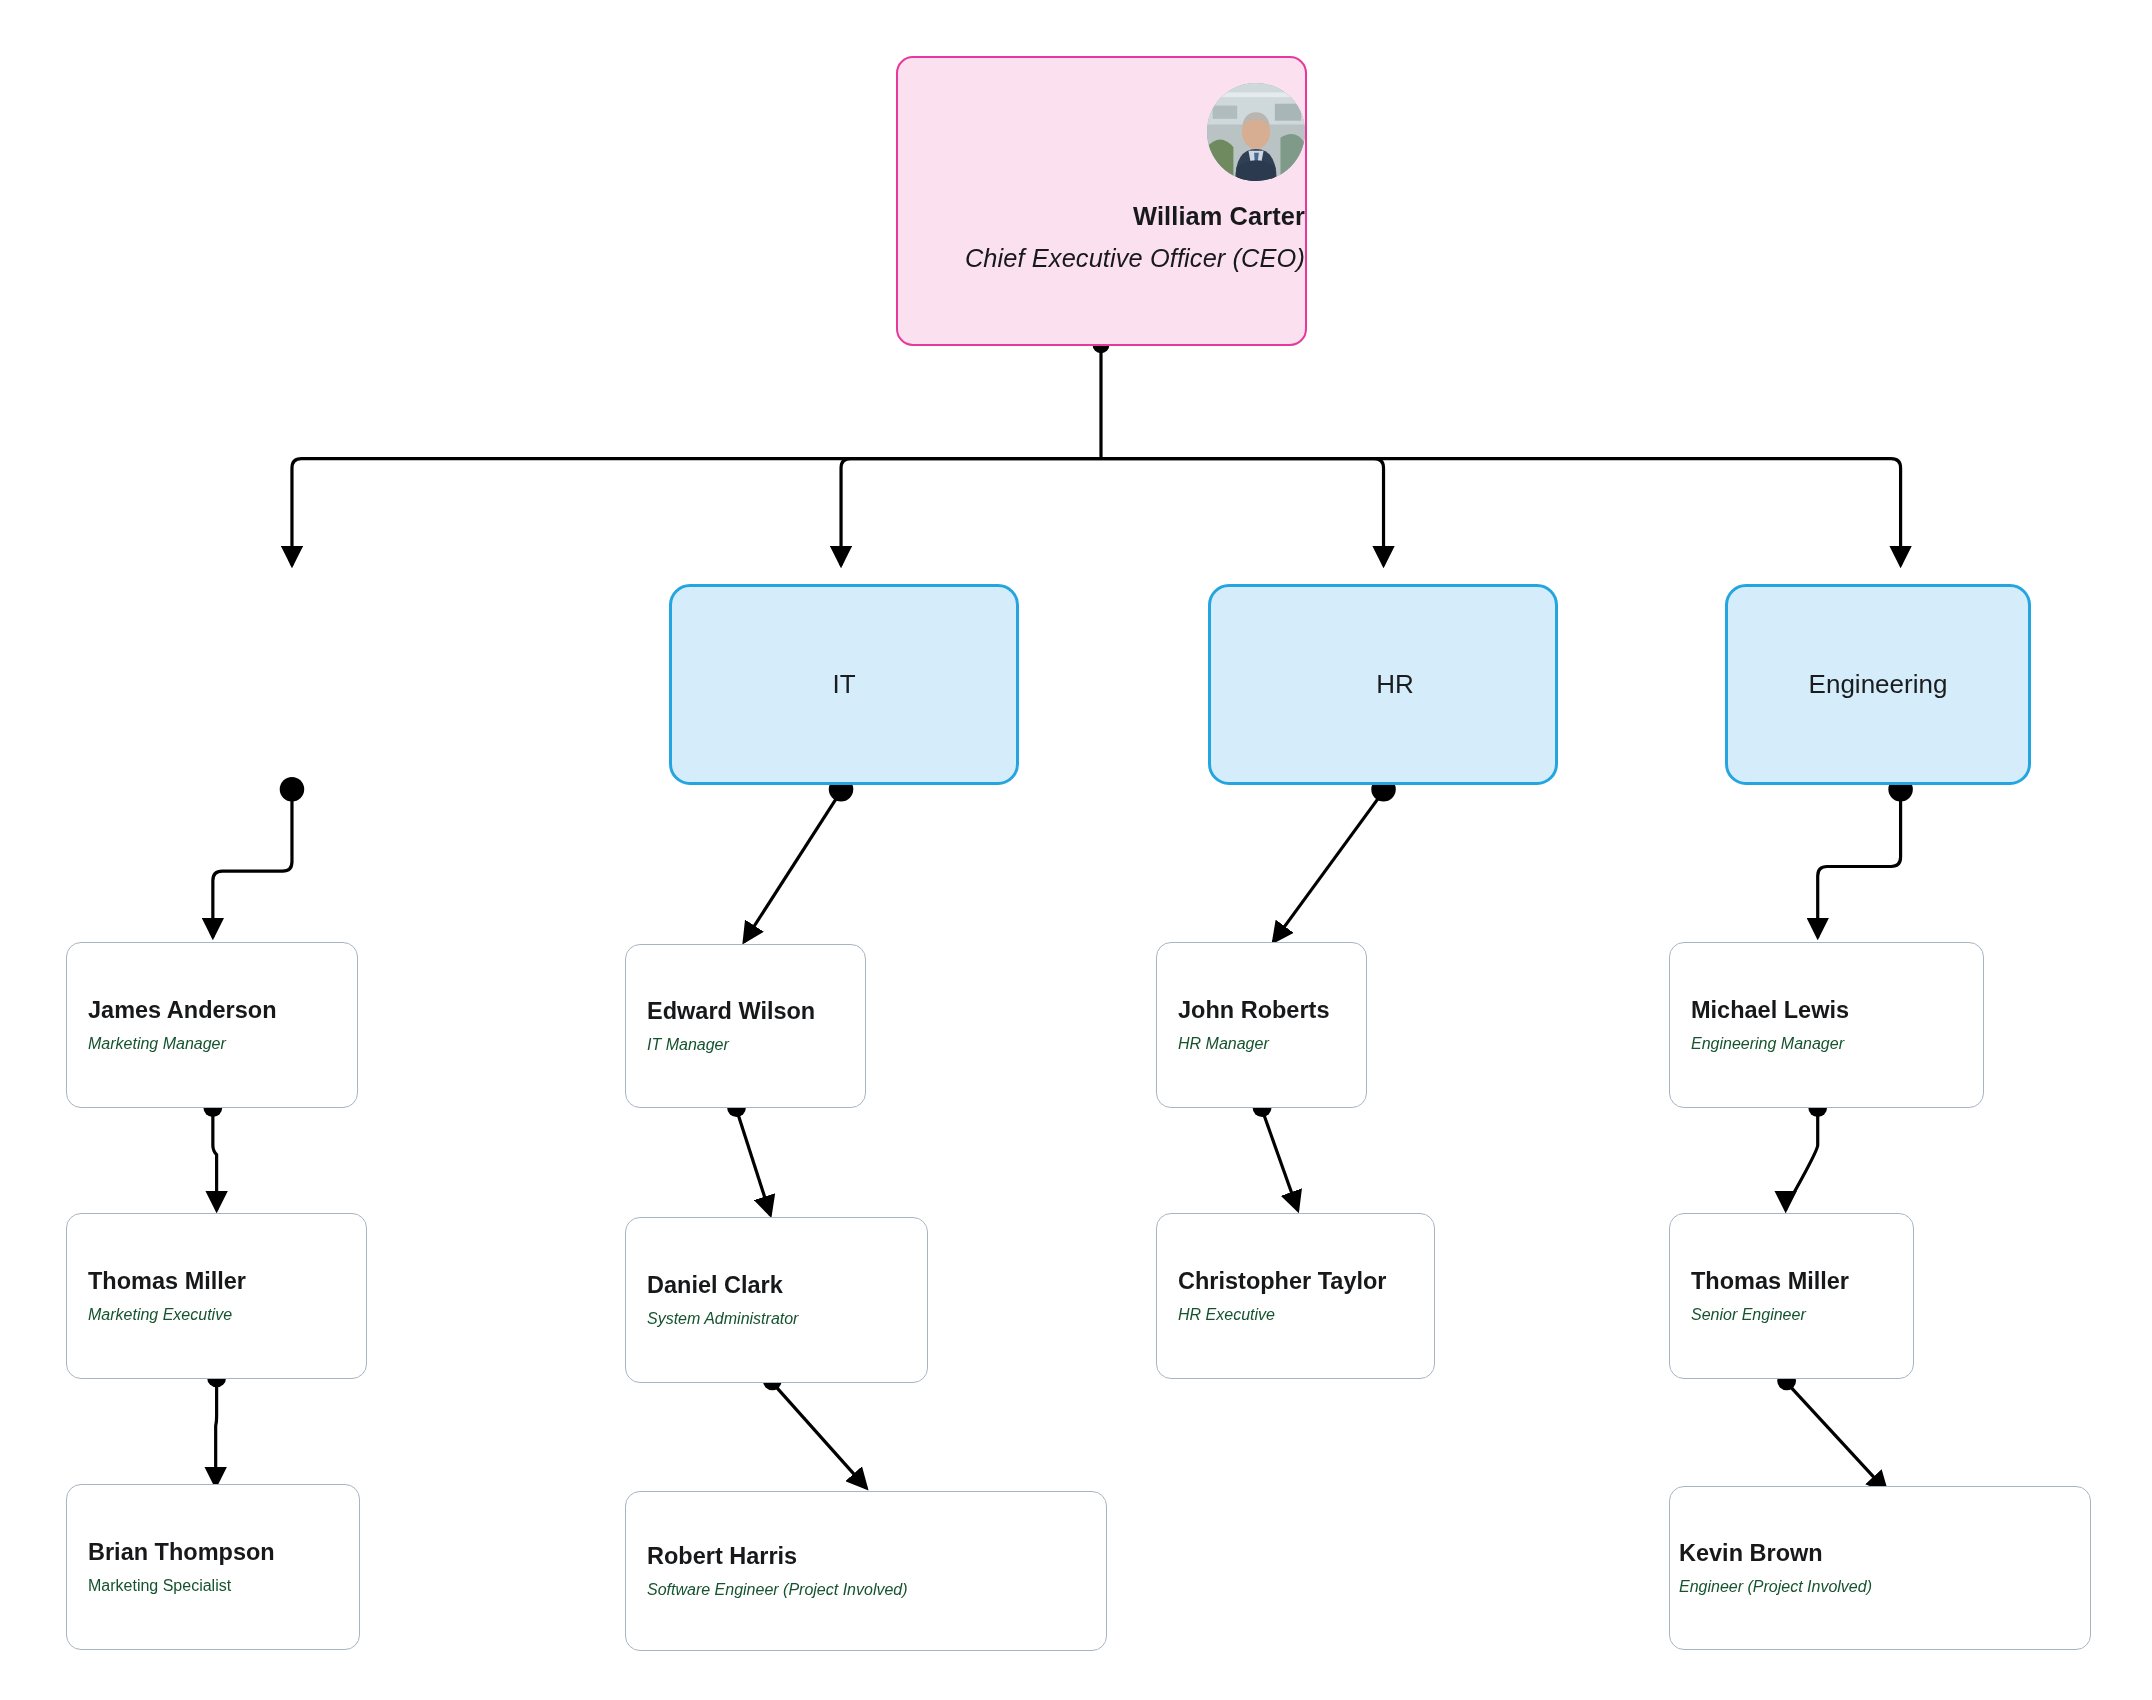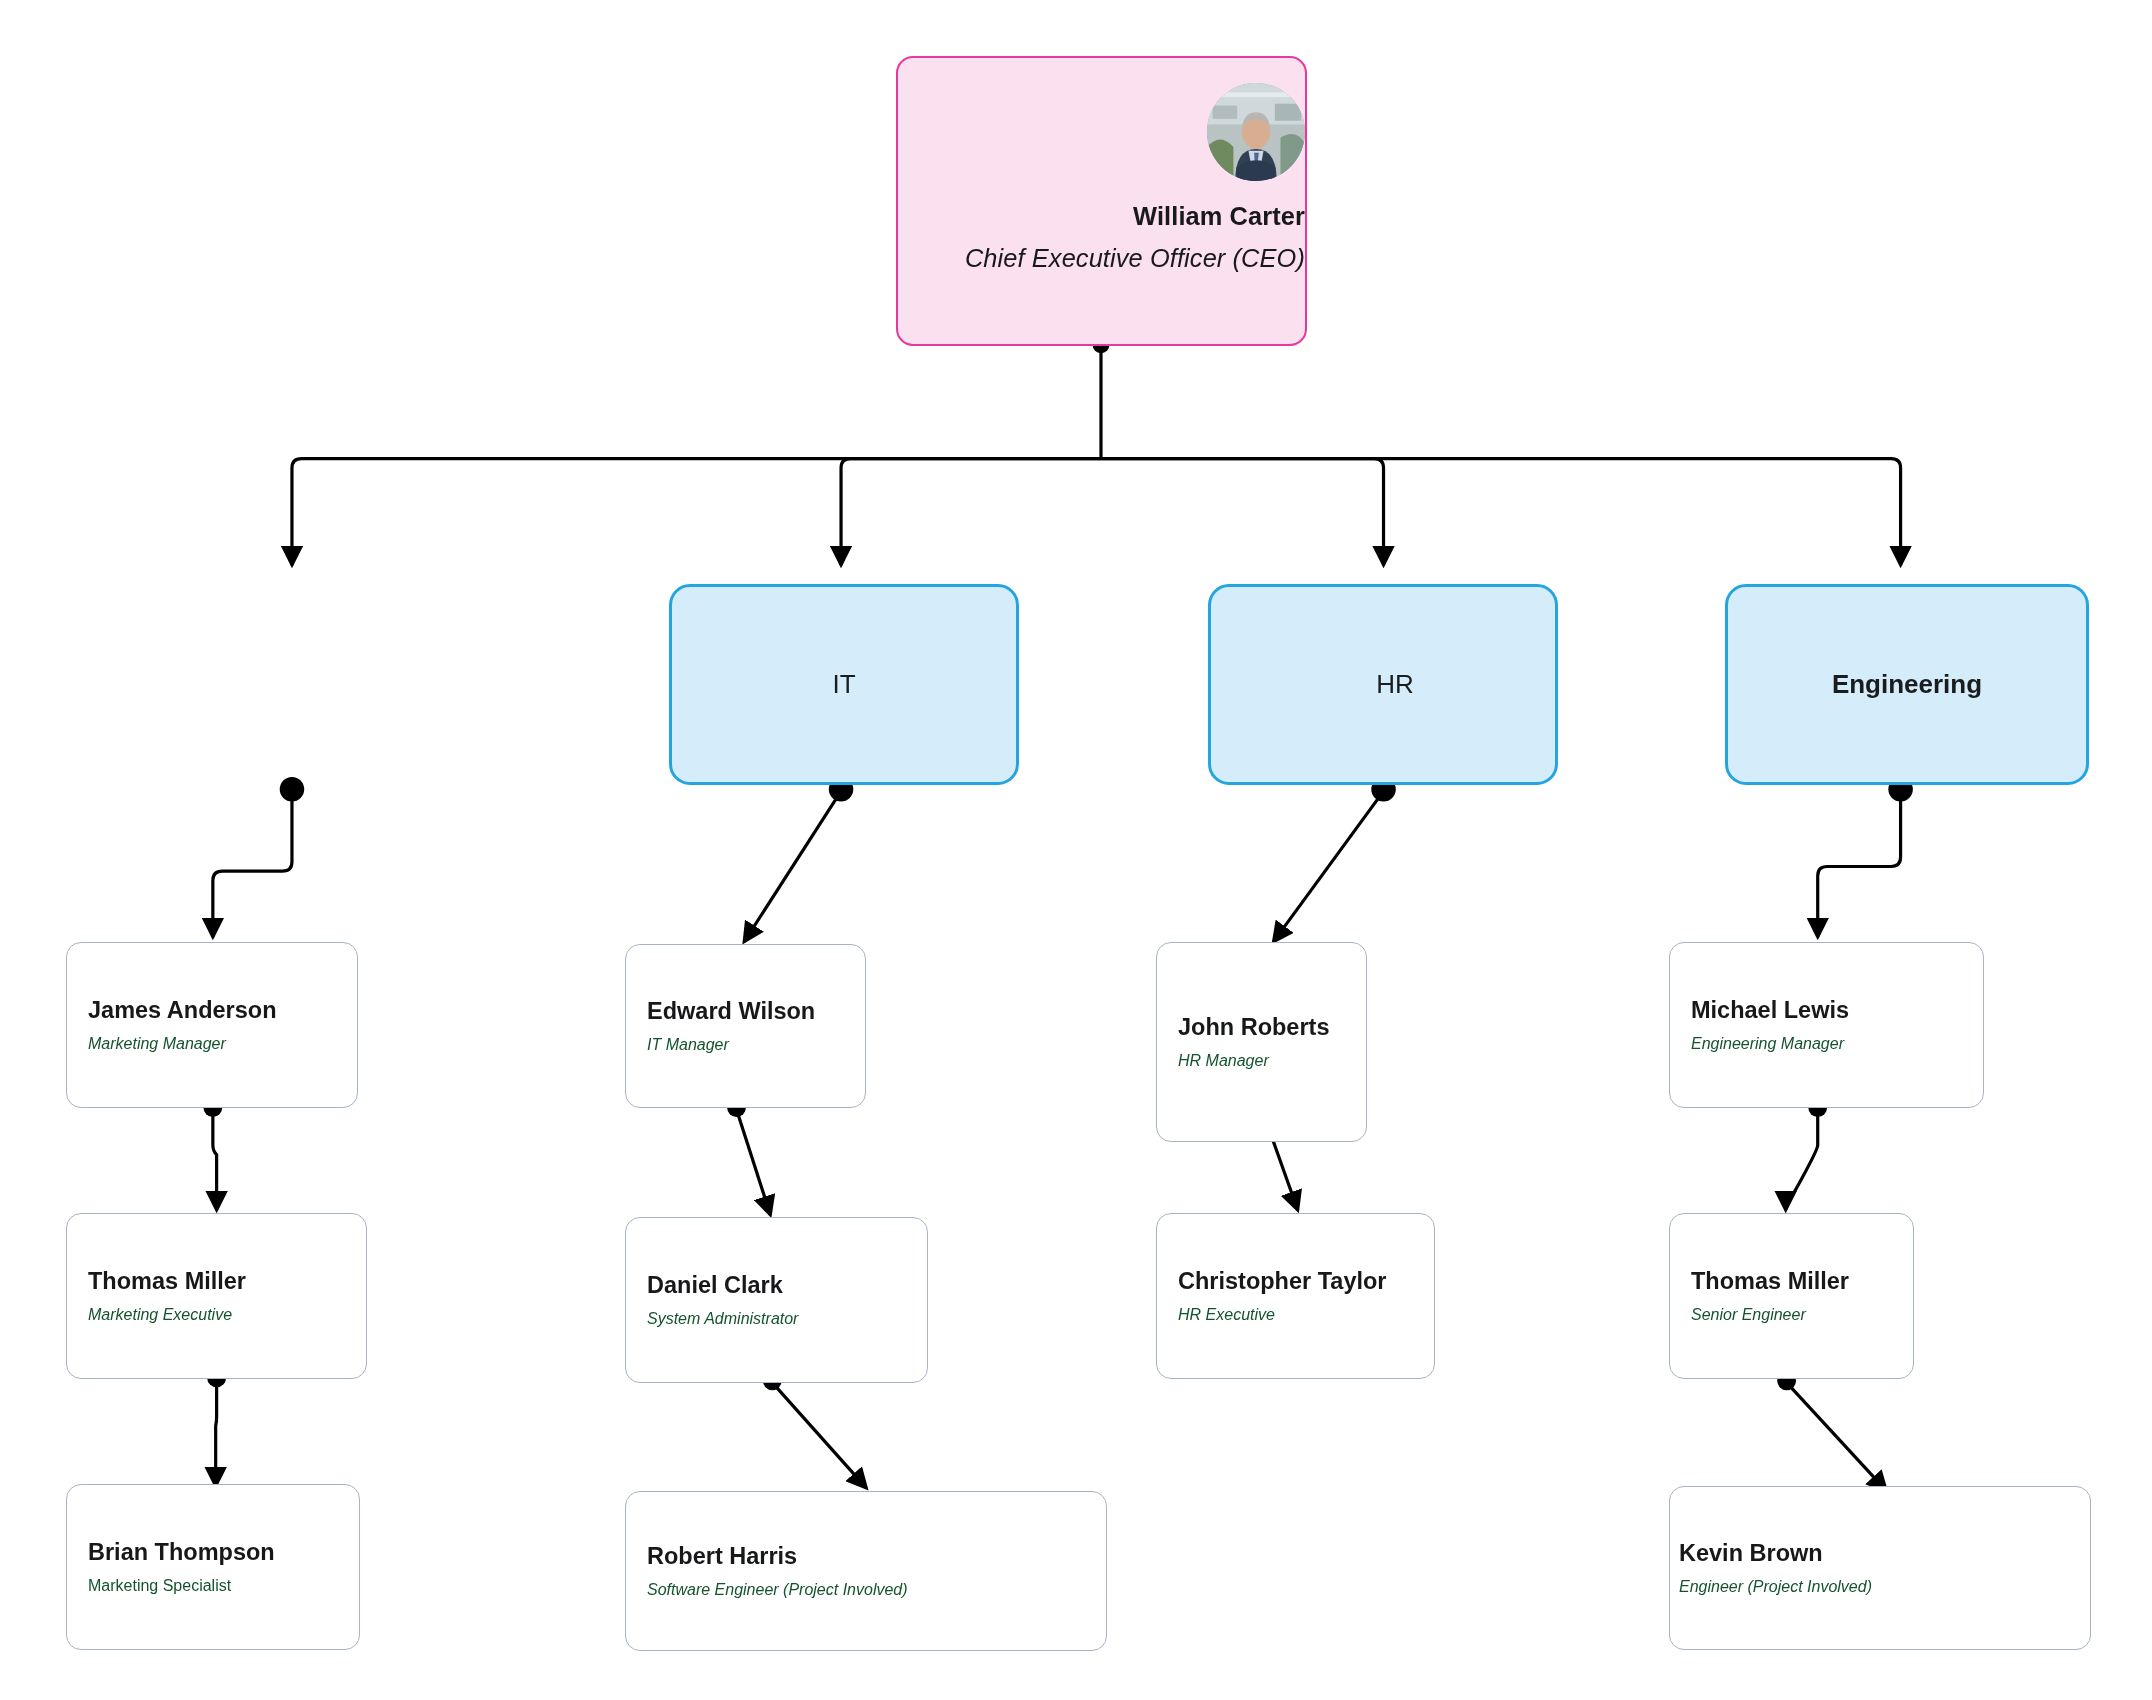--- a/index.html
+++ b/index.html
@@ -177,21 +177,21 @@
 
 
   <div class="node node-dept" style="left:669px; top:584px; width:350px; height:201px;">
     <span class="dept-label">IT</span>
   </div>
 
   <div class="node node-dept" style="left:1208px; top:584px; width:350px; height:201px;padding-left:24px;">
     <span class="dept-label">HR</span>
   </div>
 
-  <div class="node node-dept" style="left:1725px; top:584px; width:364px; height:201px;font-weight:bold;">
+  <div class="node node-dept" style="left:1725px; top:584px; width:306px; height:201px;">
     <span class="dept-label">Engineering</span>
   </div>
 
   <div class="node node-person" style="left:66px; top:942px; width:292px; height:166px;">
     <div class="p-name">James Anderson</div>
     <div class="p-title">Marketing Manager</div>
   </div>
 
   <div class="node node-person" style="left:66px; top:1213px; width:301px; height:166px;">
     <div class="p-name">Thomas Miller</div>
@@ -211,21 +211,21 @@
   <div class="node node-person" style="left:625px; top:1217px; width:303px; height:166px;">
     <div class="p-name">Daniel Clark</div>
     <div class="p-title">System Administrator</div>
   </div>
 
   <div class="node node-person" style="left:625px; top:1491px; width:482px; height:160px;">
     <div class="p-name">Robert Harris</div>
     <div class="p-title">Software Engineer (Project Involved)</div>
   </div>
 
-  <div class="node node-person" style="left:1156px; top:942px; width:211px; height:200px;">
+  <div class="node node-person" style="left:1156px; top:942px; width:211px; height:166px;">
     <div class="p-name">John Roberts</div>
     <div class="p-title">HR Manager</div>
   </div>
 
   <div class="node node-person" style="left:1156px; top:1213px; width:279px; height:166px;">
     <div class="p-name">Christopher Taylor</div>
     <div class="p-title">HR Executive</div>
   </div>
 
   <div class="node node-person" style="left:1669px; top:942px; width:315px; height:166px;">

